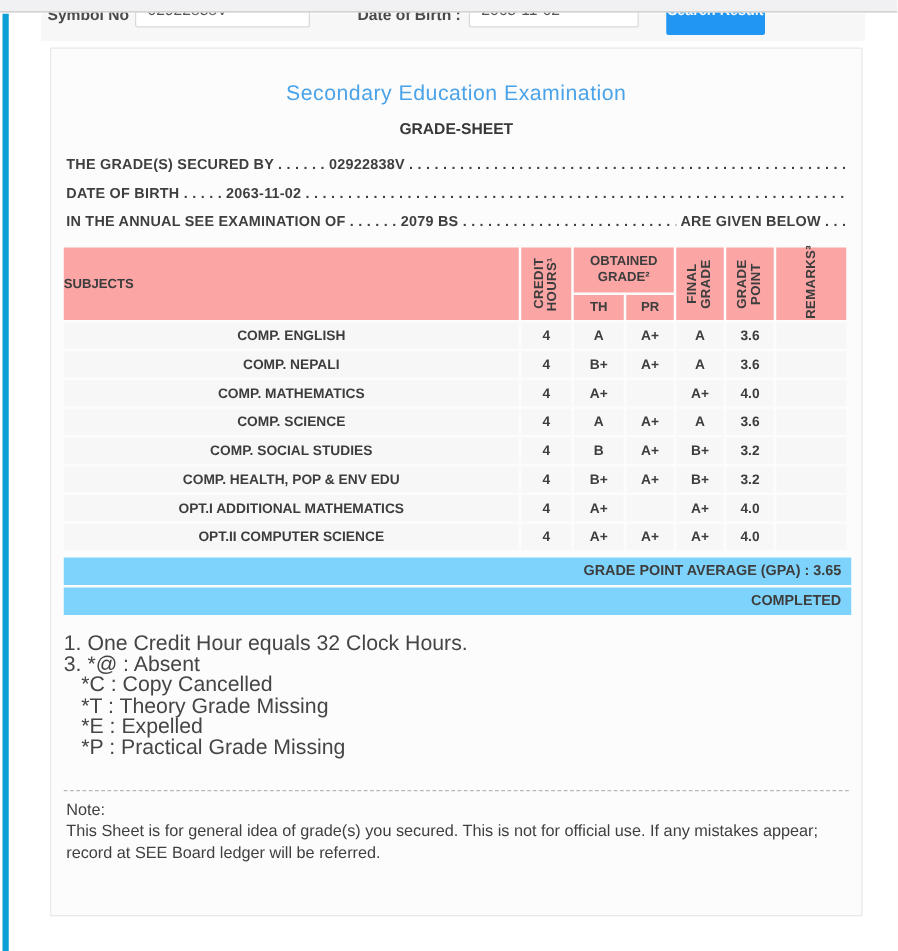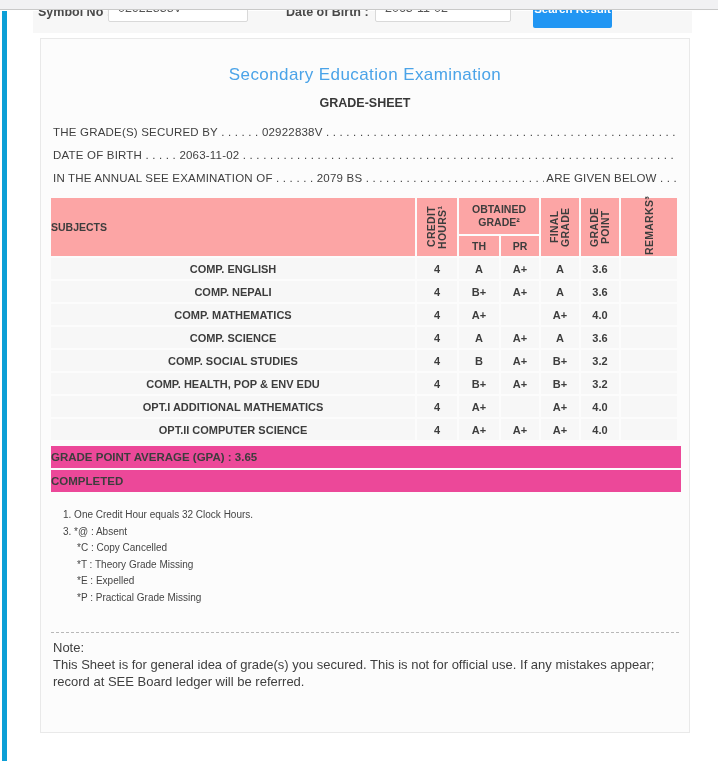--- a/index.html
+++ b/index.html
@@ -63,21 +63,21 @@
     color:#4aa3e8; margin:2px 0 11px;
   }
   .gs-subtitle {
     text-align:center; font-size:12.5px; font-weight:700; color:#383838;
     margin-bottom:15px;
   }
 
   .info-line {
     display:flex; align-items:baseline; overflow:hidden; white-space:nowrap;
     margin:0 2px 8px; height:15px; line-height:15px;
-    font-size:11.5px; font-weight:400; color:#3f3f3f; letter-spacing:0.2px;justify-content:flex-end;
+    font-size:11.5px; font-weight:700; color:#3f3f3f; letter-spacing:0.2px;justify-content:flex-end;
   }
   .il-left, .il-suffix, .il-fill { white-space:pre; }
   .il-fill { flex:1 1 auto; overflow:hidden; }
 
   
   table.grades {
     width:630px; table-layout:fixed;
     border-collapse:separate; border-spacing:2px;
     margin:10px -2px 0; 
   }
@@ -89,28 +89,28 @@
   th.h-sub { height:20px; text-align:center; font-size:11px; }
   .vh {
     writing-mode:vertical-rl; transform:rotate(180deg);
     height:56px; margin:0 auto; line-height:11px; letter-spacing:0.3px;
     white-space:normal; text-align:center;
   }
 
   
   .gpa-block { margin-top:4px; }
   .gpa-row {
-    width:630px; height:22px; background:#ec4899; margin-bottom:2px;
-    display:flex; align-items:center; justify-content:flex-start;
+    width:630px; height:22px; background:#7dd3fc; margin-bottom:2px;
+    display:flex; align-items:center; justify-content:flex-end;
     padding-right:8px; font-size:11.5px; font-weight:700; color:#3d3d3d;
   }
   .gpa-row .sp { white-space:pre; }
 
   
-  .footnotes { margin:15px 12px 0; font-size:10px; color:#454545; line-height:16.5px; }
+  .footnotes { margin:15px 0 0; font-size:17px; color:#454545; line-height:16.5px; }
   .footnote-subs { padding-left:14px; }
 
   
   .note-divider { margin-top:26px; border-top:1px dashed #b8b8b8; height:0; }
   .note-block { margin:6px 2px 0; font-size:13px; color:#3f3f3f; line-height:17px; }
   .note-title { font-weight:400; }
 </style>
 </head>
 <body>
 

